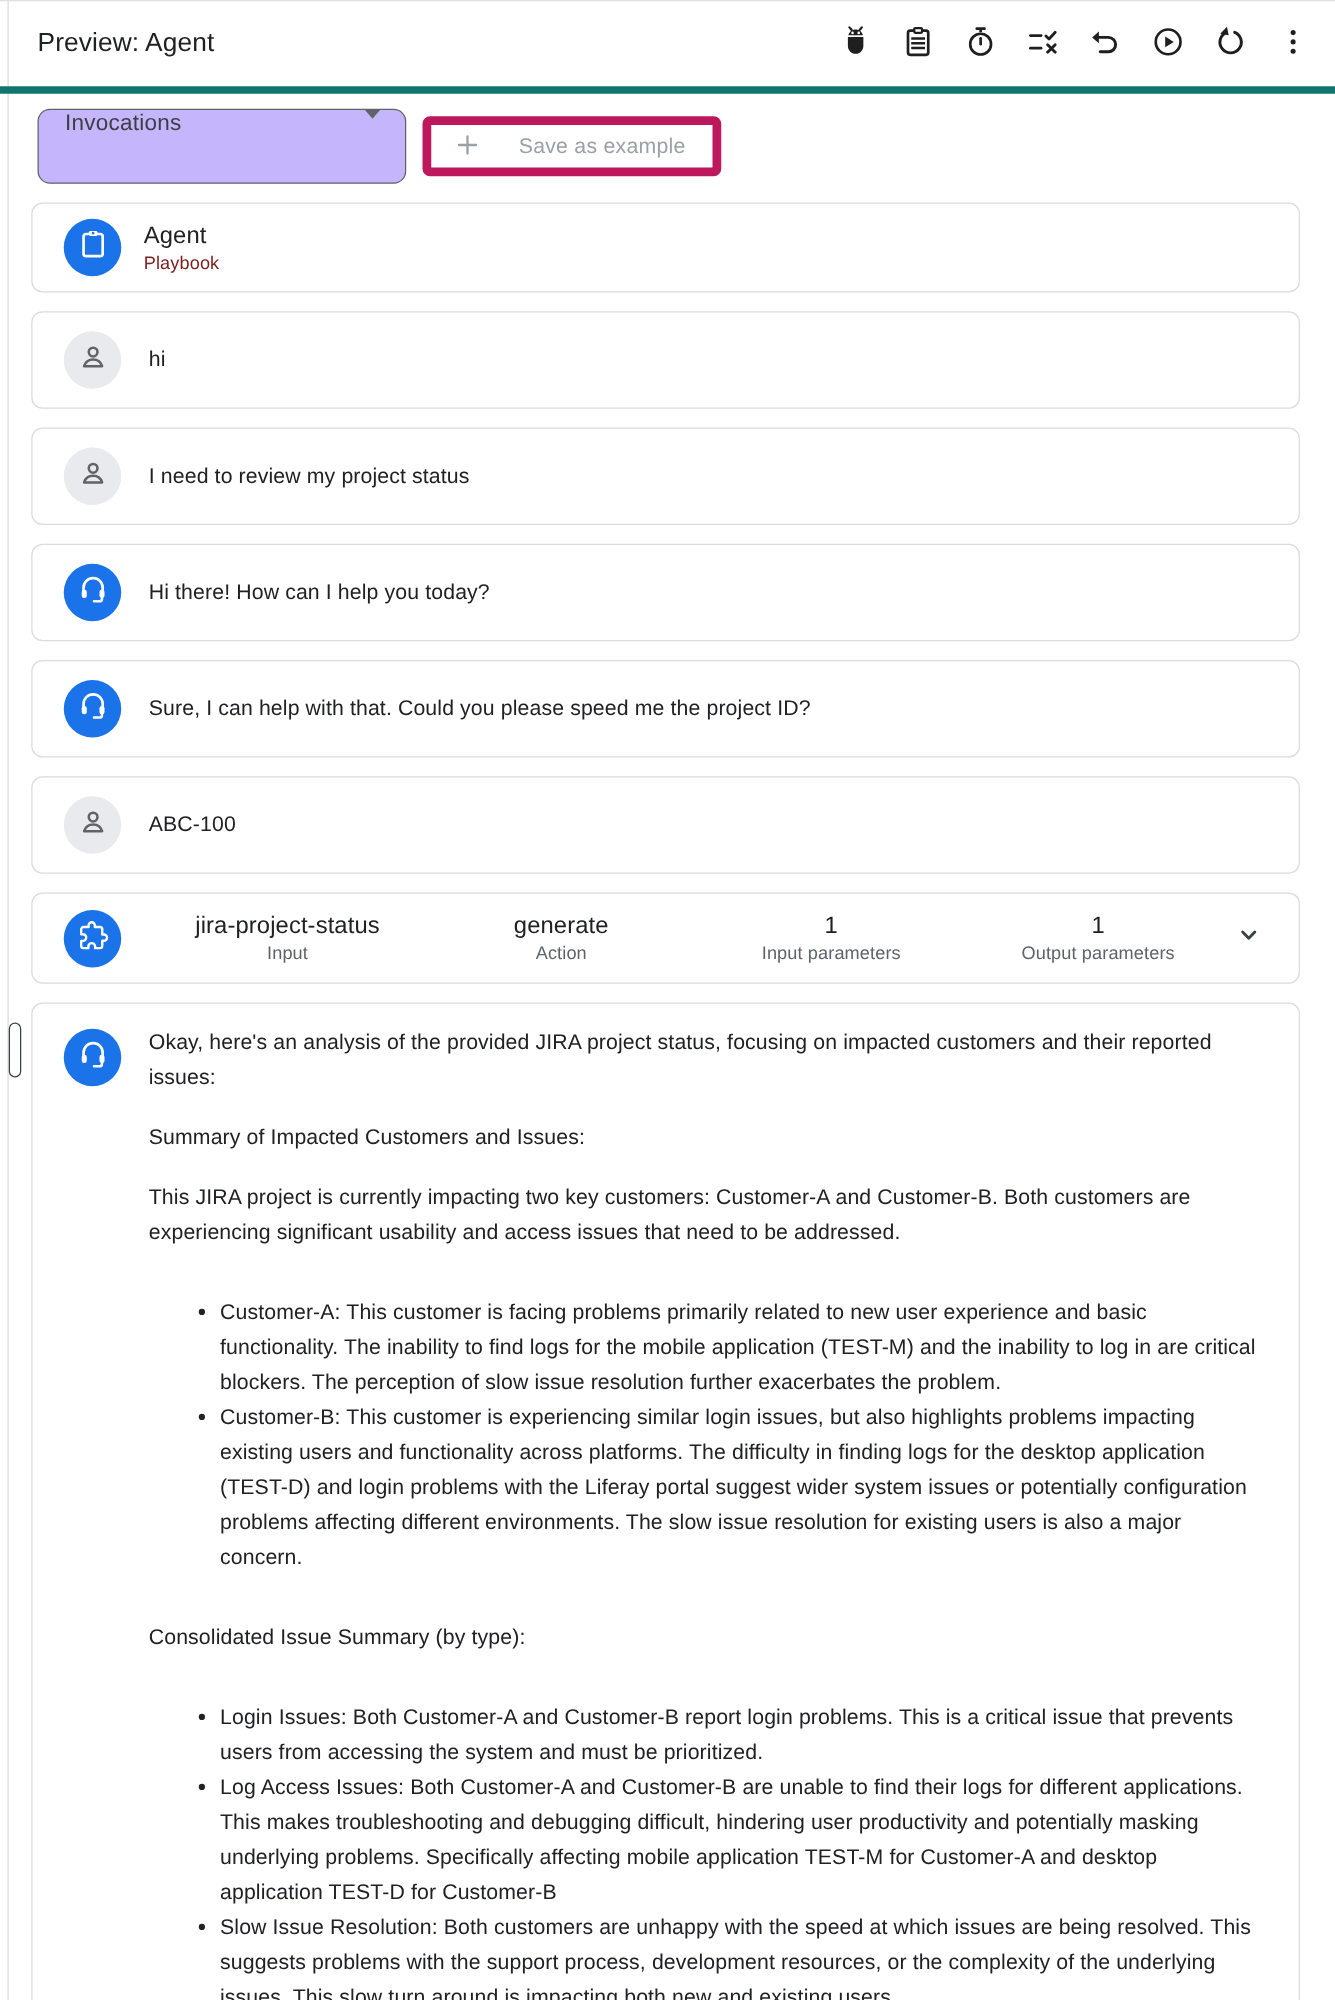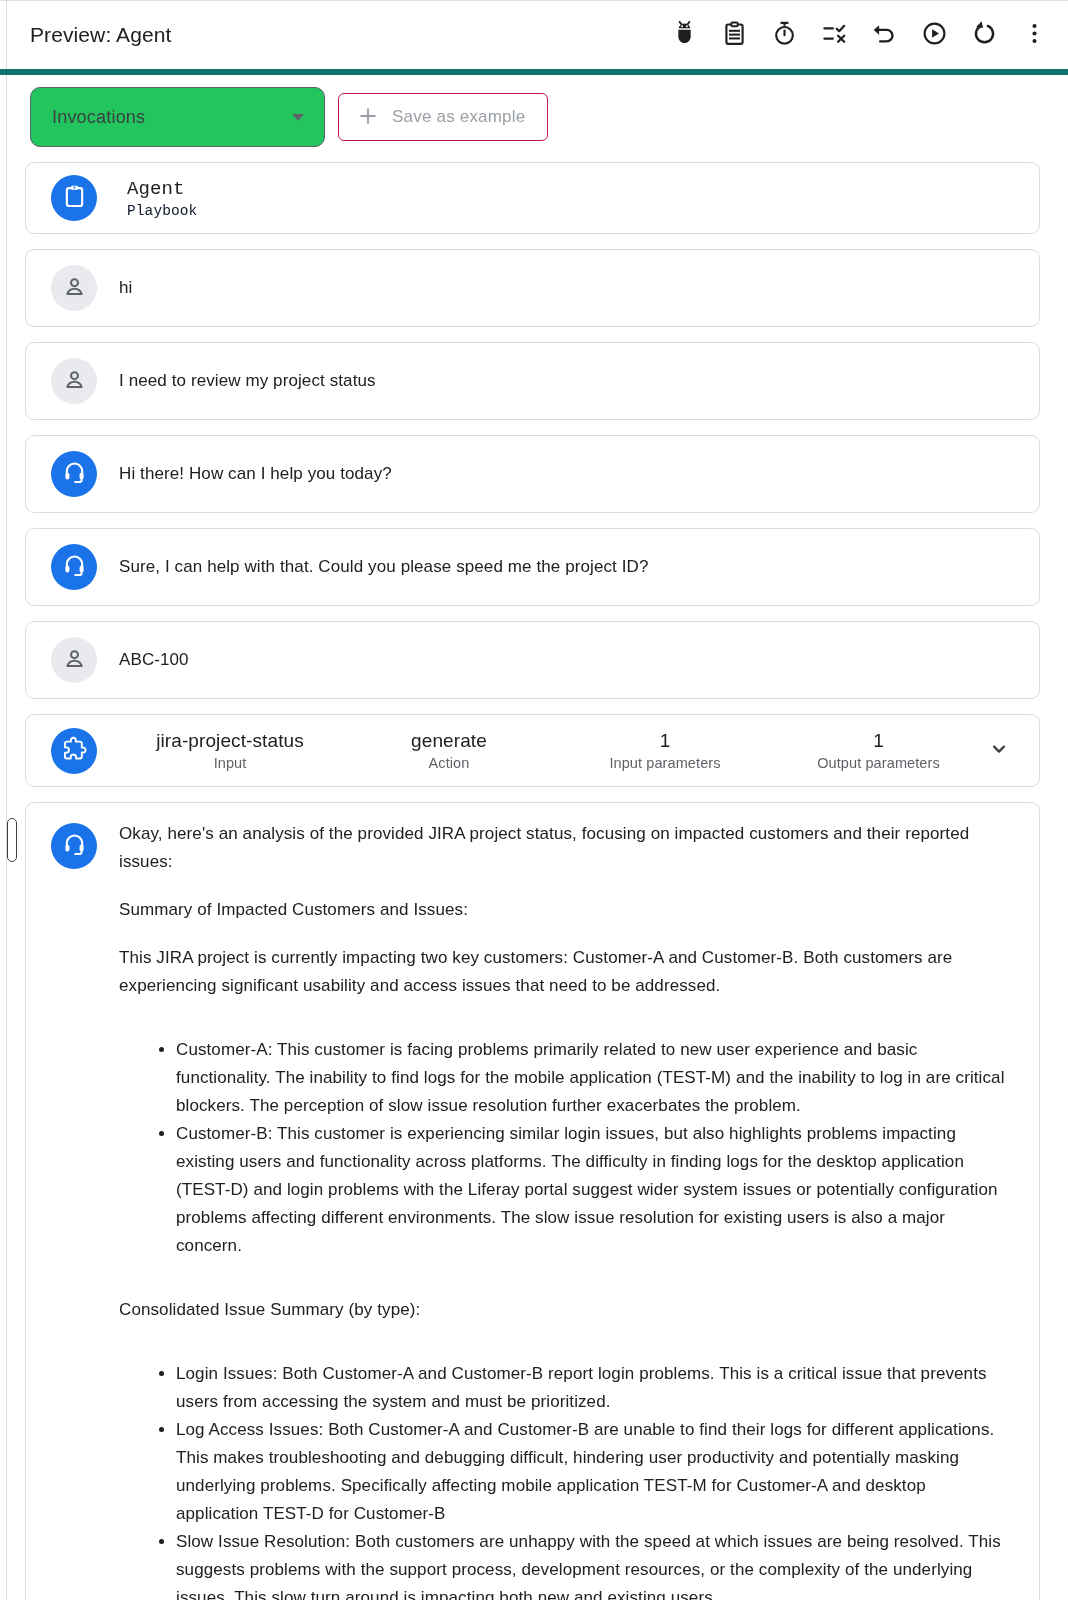--- a/index.html
+++ b/index.html
@@ -13,45 +13,45 @@
     border-bottom:6px solid #0f766e; padding:0 16px 0 30px; }
   .header-title { font-size:21px; letter-spacing:.1px; color:#202124; font-weight:400; }
   .header-actions { margin-left:auto; display:flex; align-items:center; gap:14px; }
   .icon-btn { width:36px; height:36px; display:flex; align-items:center; justify-content:center;
     border:none; background:transparent; cursor:pointer; }
   .icon-btn svg { width:27px; height:27px; }
 
   
   .controls { display:flex; align-items:center; height:62px; margin-top:11px; padding-left:30px; }
   .select-box { width:295px; height:60px; border:1.5px solid #5f6368; border-radius:10px;
-    display:flex; align-items:center; padding:0 20px 0 21px; background:#22c55e; cursor:pointer; }
+    display:flex; padding:0 20px 0 21px; background:#c4b5fd; cursor:pointer; }
   .select-label { font-size:18px; color:#3c4043; letter-spacing:.2px; }
   .select-caret { margin-left:auto; width:0; height:0; border-left:6px solid transparent;
     border-right:6px solid transparent; border-top:7px solid #5f6368; }
-  .save-btn { margin-left:13px; height:48px; border:1px solid #be185d; border-radius:6px;
-    background:#fff; display:flex; align-items:center; gap:13px; padding:0 22px 0 18px; cursor:default; }
+  .save-btn { margin-left:13px; height:48px; border:7px solid #be185d; border-radius:6px;
+    background:#fff; display:flex; align-items:center; gap:30px; padding:0 22px 0 18px; cursor:default; }
   .save-btn svg { width:22px; height:22px; }
   .save-label { font-size:17px; color:#9aa0a6; letter-spacing:.2px; }
 
   
   .conversation { margin:14px 28px 0 25px; display:flex; flex-direction:column; gap:15px; }
   .card { border:1px solid #dadce0; border-radius:9px; background:#fff; display:flex;
     align-items:center; padding:0 25px; }
   .card-playbook { height:72px; }
   .card-msg { height:78px; }
   .card-tool { height:73px;text-align:center; }
   .avatar { flex:0 0 46px; width:46px; height:46px; border-radius:50%;
     display:flex; align-items:center; justify-content:center; }
   .avatar svg { width:27px; height:27px; }
   .avatar-blue { background:#1a73e8; }
   .avatar-gray { background:#e8eaed; }
   .msg-text { margin-left:22px; font-size:17px; letter-spacing:.1px; color:#202124; }
-  .two-line { margin-left:30px; display:flex; flex-direction:column; justify-content:space-between;font-family:Liberation Mono, monospace; }
+  .two-line { margin-left:18px; display:flex; flex-direction:column; justify-content:space-between; }
   .card-title { font-size:19px; font-weight:500; letter-spacing:.1px; color:#202124; }
-  .card-sub { font-size:14.5px; color:#0f172a; margin-top:3px; letter-spacing:.1px; }
+  .card-sub { font-size:14.5px; color:#7f1d1d; margin-top:3px; letter-spacing:.1px; }
   .tool-col { display:flex; flex-direction:column; justify-content:center; }
   .tool-val { font-size:19px; color:#202124; letter-spacing:.1px; }
   .tool-lab { font-size:14.5px; color:#5f6368; margin-top:3px; letter-spacing:.1px; }
   .col-name { margin-left:22px; width:222px; }
   .col-action { width:216px; }
   .col-input { width:216px; }
   .col-output { flex:1; }
   .tool-chevron { flex:0 0 auto; width:30px; height:30px; display:flex; align-items:center;
     justify-content:center; cursor:pointer; }
 

